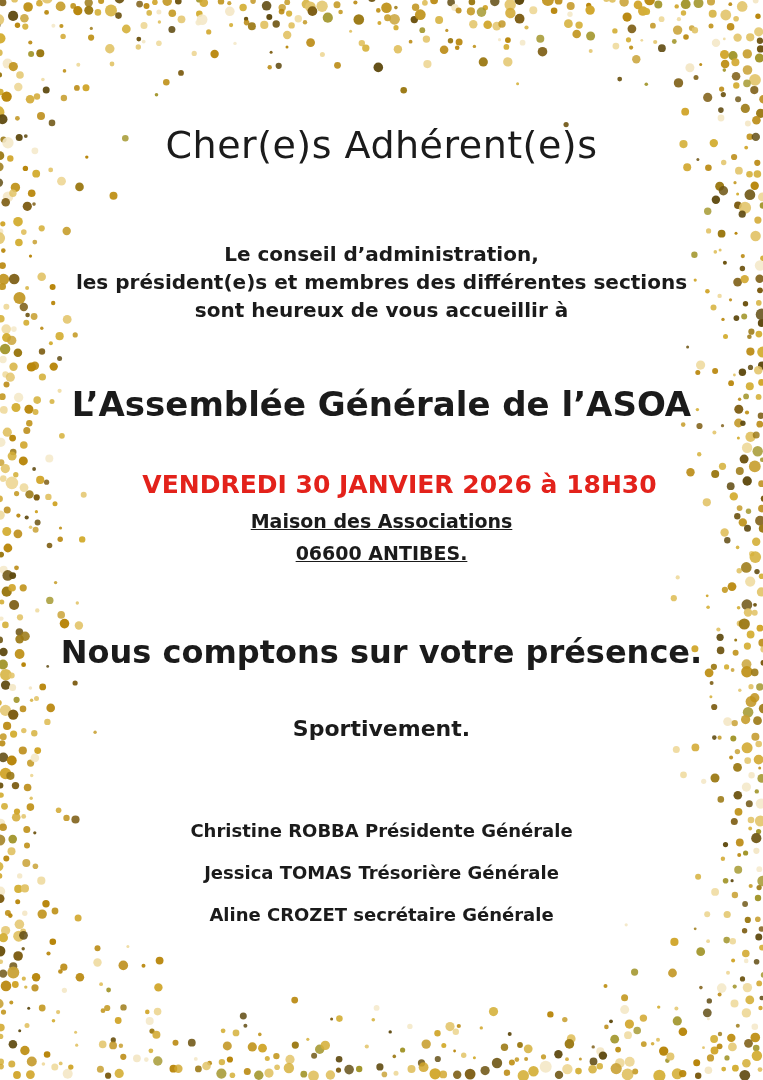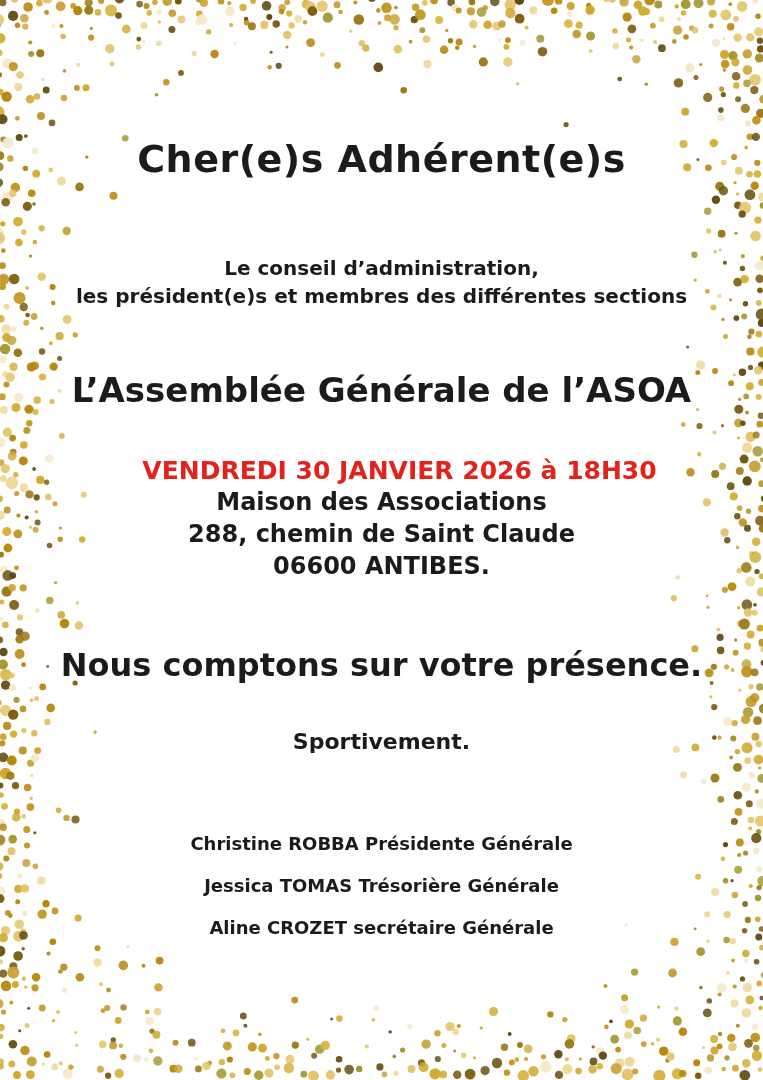--- a/index.html
+++ b/index.html
@@ -22,24 +22,24 @@
     display: block;
     pointer-events: none;
   }
   .content {
     position: absolute;
     inset: 0;
     text-align: center;
     color: #1b1b1b;
   }
   .title {
-    margin: 16px;
+    margin: 2px;
     padding-top: 120px;
     font-size: 38px;
-    font-weight: 700;
+    font-weight: 400;
     line-height: 46px;
     letter-spacing: 0.5px;
   }
   .intro {
     margin-top: 72px;
     font-size: 20px;
     font-weight: 700;
     line-height: 28px;
   }
   .asoa {
@@ -49,23 +49,25 @@
     font-weight: 700;
     line-height: 34px;
   }
   .date-line {
     margin-top: 49px;
     font-size: 25px;
     font-weight: 700;
     line-height: 30px;
   }
   .address {
-    font-size: 24px;
+    margin-top: 5px;
+    font-size: 19px;
     font-weight: 700;
     line-height: 32px;
+    text-decoration: underline;
   }
   .presence {
     margin-top: 69px;
     font-size: 32px;
     font-weight: 700;
     line-height: 29px;
   }
   .closing {
     margin-top: 48px;
     font-size: 22px;
@@ -1077,29 +1079,29 @@
     <circle cx="744.8" cy="1075.3" r="5.4" fill="#5f4a10" opacity="0.91"></circle>
     <circle cx="760.0" cy="1069.6" r="2.4" fill="#e2c469" opacity="0.97"></circle>
   </svg>
 
 <div class="content" style="color: rgb(27, 27, 27);">
   <h1 class="title">Cher(e)s Adhérent(e)s</h1>
 
   <div class="intro">
     <div>Le conseil d’administration,</div>
     <div>les président(e)s et membres des différentes sections</div>
+    <div>sont heureux de vous accueillir à</div>
   </div>
 
   <h2 class="asoa">L’Assemblée Générale de l’ASOA</h2>
 
   <div class="date-line" style="color: rgb(227, 34, 27); padding-left: 36px;">VENDREDI 30 JANVIER 2026 à 18H30</div>
 
   <div class="address">
     <div>Maison des Associations</div>
-    <div>288, chemin de Saint Claude</div>
     <div>06600 ANTIBES.</div>
   </div>
 
   <div class="presence">Nous comptons sur votre présence.</div>
 
   <div class="closing">Sportivement.</div>
 
   <div class="signatures">
     <div class="signature">Christine ROBBA Présidente Générale</div>
     <div class="signature">Jessica TOMAS Trésorière Générale</div>

